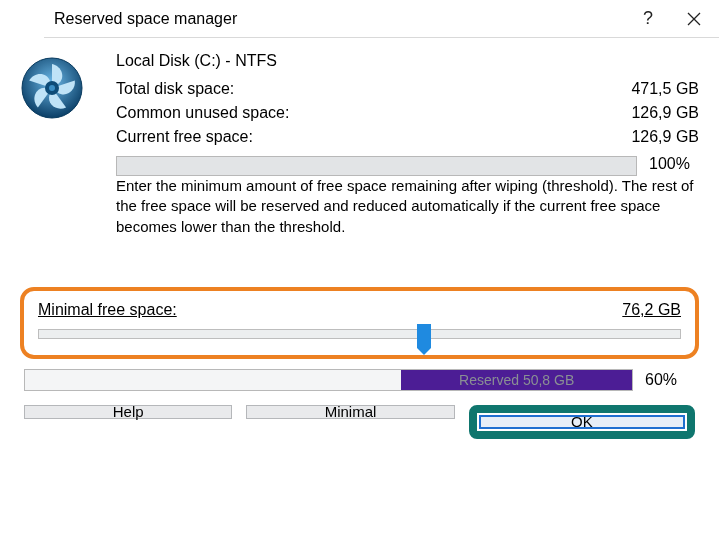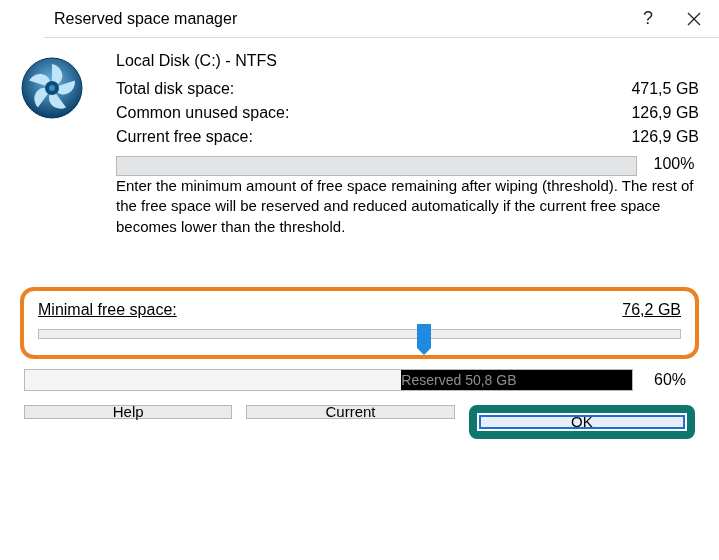--- a/index.html
+++ b/index.html
@@ -73,21 +73,21 @@
     height: 100%;
     background: #e2e4e6;
   }
   .progress-info {
     display: flex;
     align-items: center;
     gap: 8px;
   }
   .progress-pct {
     width: 54px;
-    text-align: center;
+    text-align: left;
     font-size: 16px;
     padding-left: 4px;
   }
   .help-text {
     font-size: 15px;
     line-height: 1.35;
     margin-top: 0;
   }
   .slider-block {
     border: 4px solid #ed8122;
@@ -137,23 +137,24 @@
     flex: 1;
     position: relative;
     height: 22px;
     border: 1px solid #b8b8b8;
     background: #f4f5f6;
   }
   .reserved-fill {
     position: absolute;
     right: 0; top: 0; bottom: 0;
     width: 38%;
-    background: #000000;
-    display: flex;
-    align-items: center;
+    background: #4c1d95;
+    display: flex;
+    align-items: center;
+    justify-content: center;
     color: #8a8f94;
     font-size: 14px;
   }
   .btn-row {
     display: flex;
     gap: 14px;
     margin-top: 14px;
     margin-left: 4px;
     margin-right: 4px;
   }
@@ -257,18 +258,18 @@
     <div class="reserved-outer">
       <div class="reserved-fill">
         <span>Reserved 50,8 GB</span>
       </div>
     </div>
     <div class="progress-pct">60%</div>
   </div>
 
   <div class="btn-row">
     <div class="btn">Help</div>
-    <div class="btn">Current</div>
+    <div class="btn">Minimal</div>
     <div class="ok-highlight">
       <div class="btn primary">OK</div>
     </div>
   </div>
 </div>
 
 </body></html>

